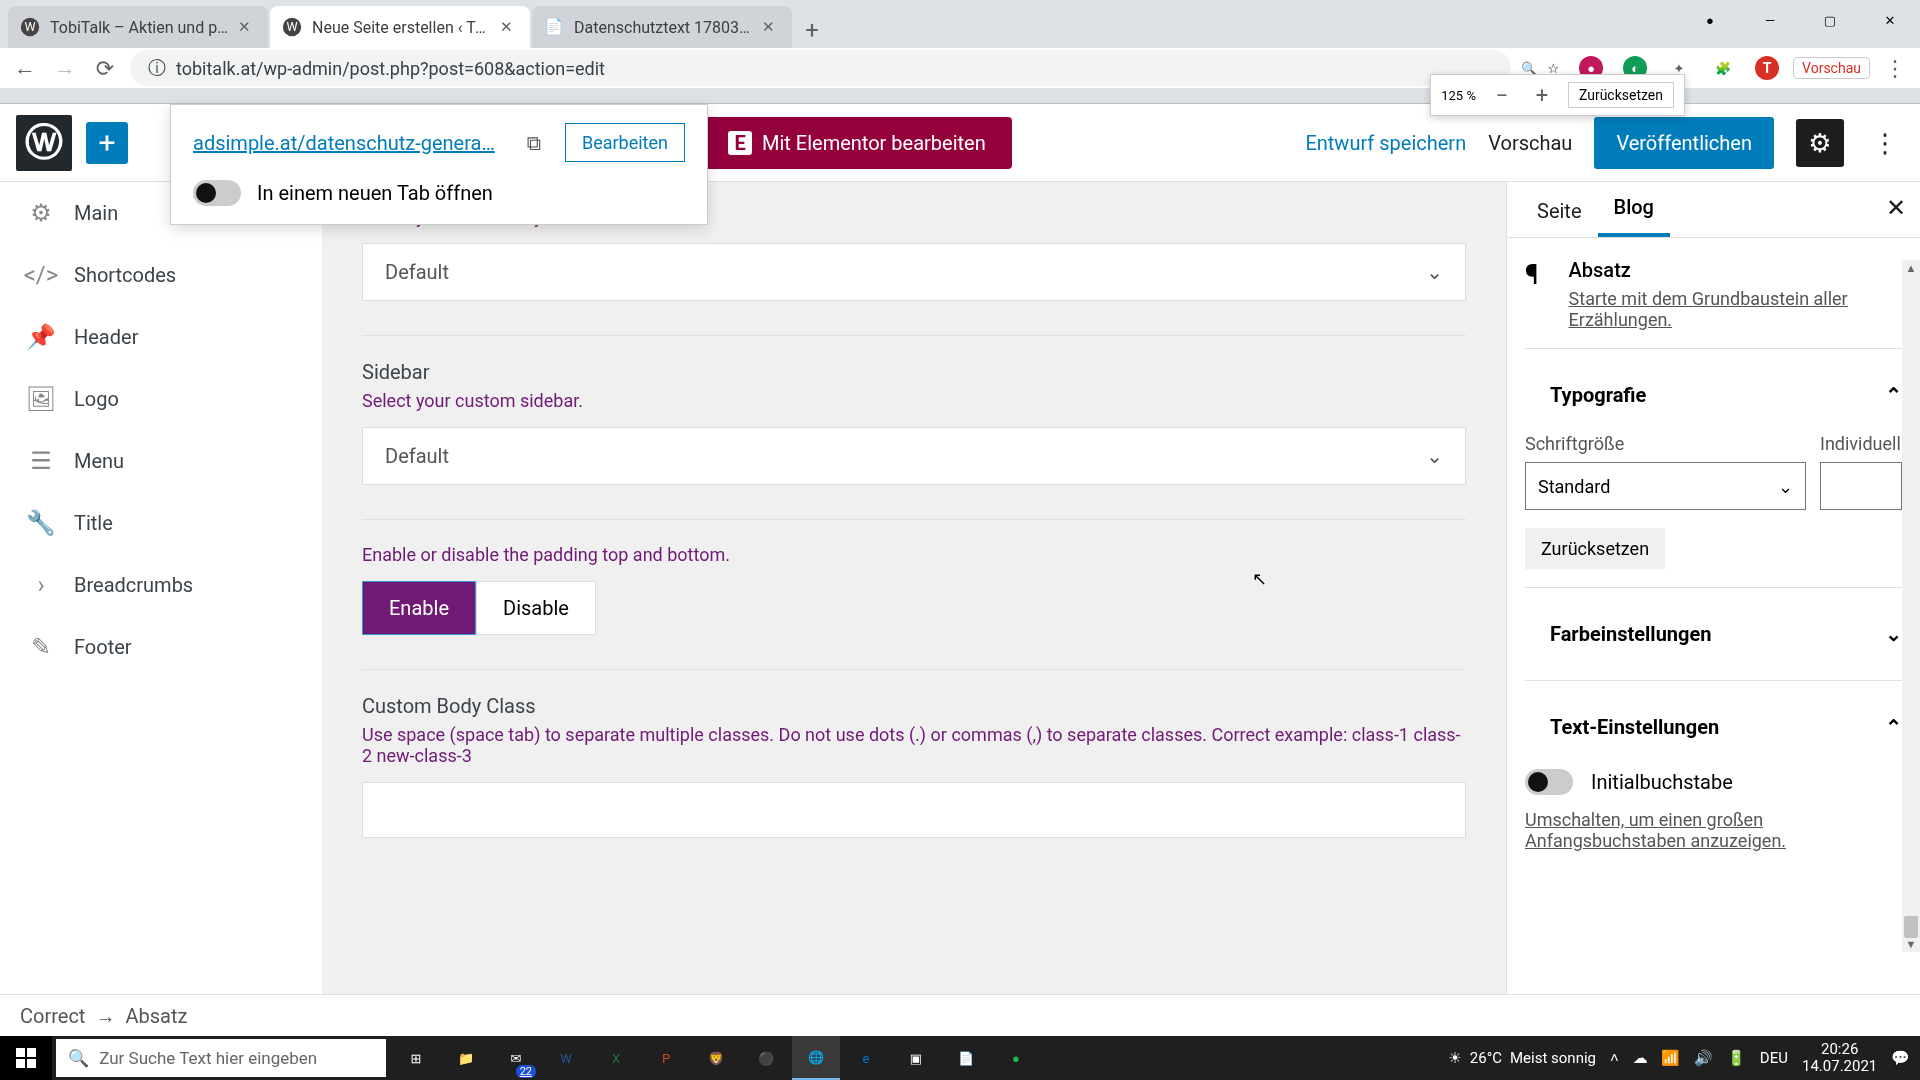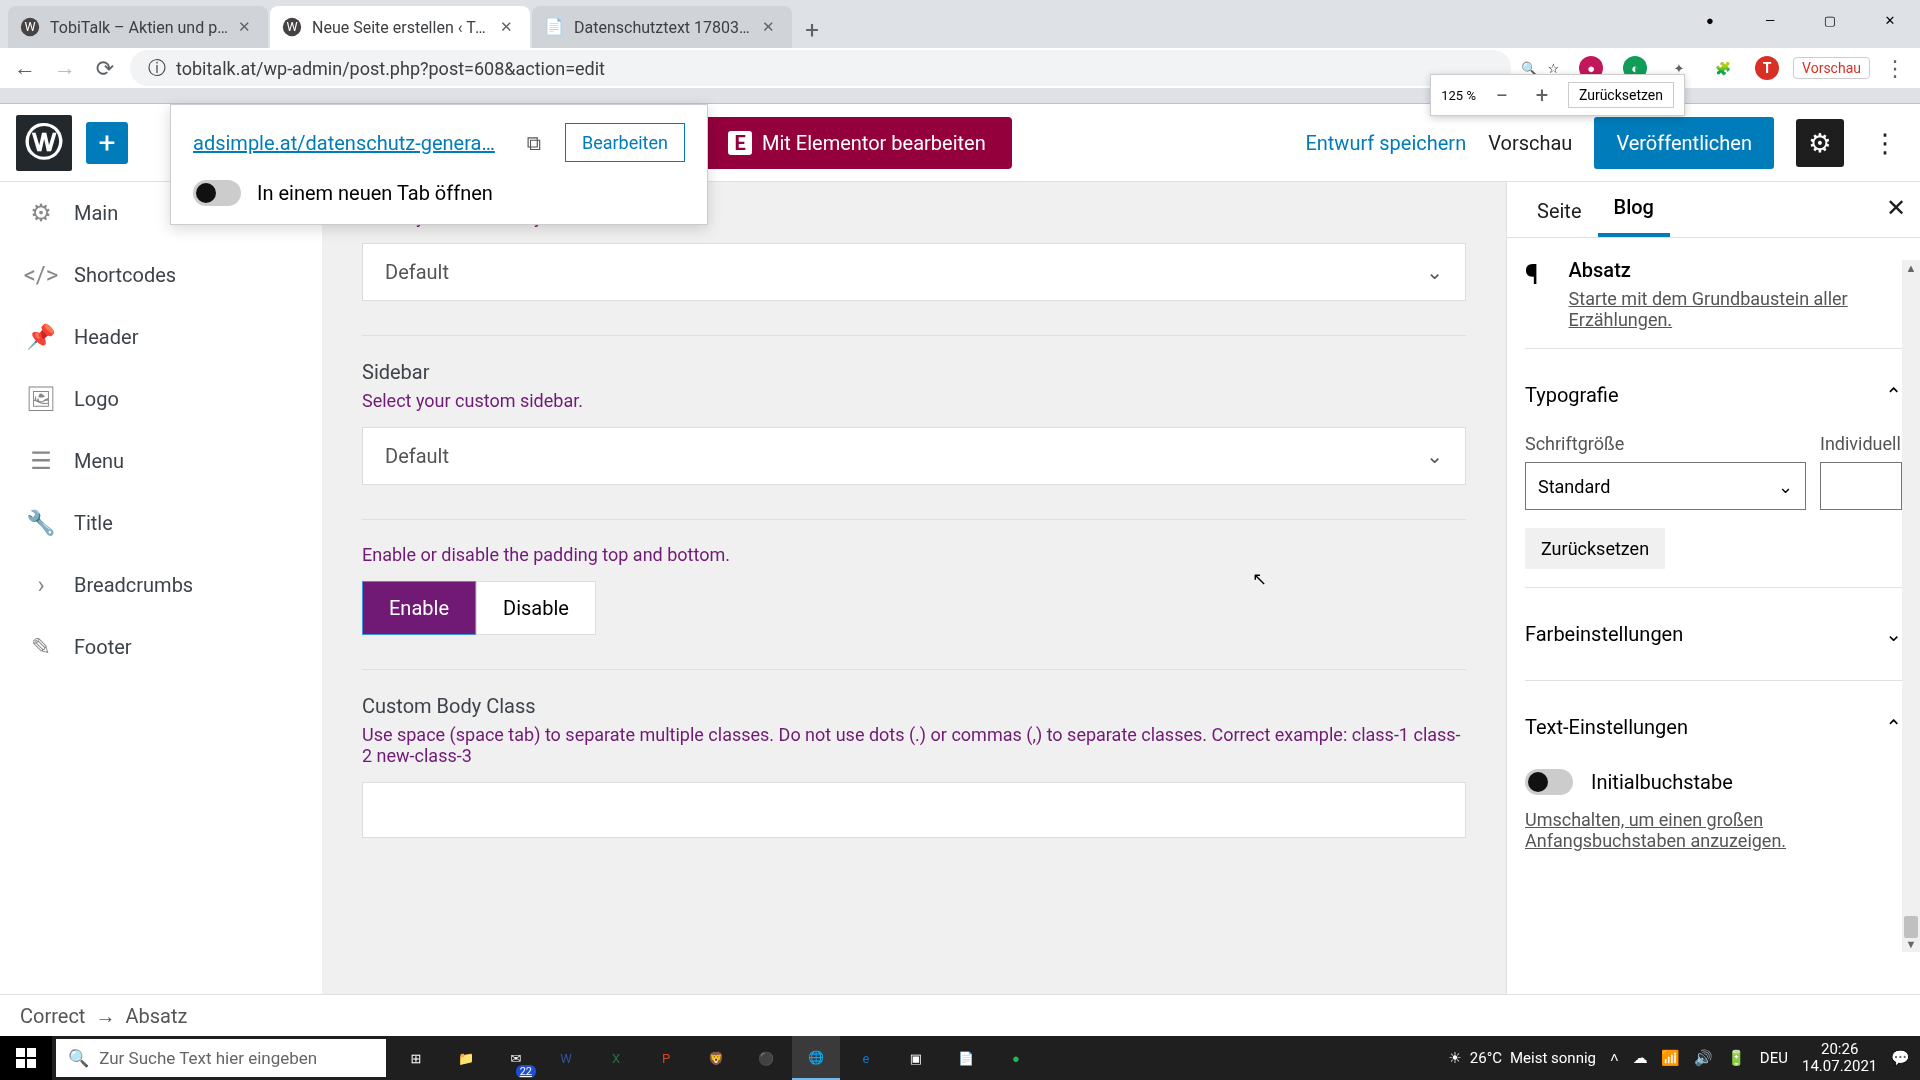--- a/index.html
+++ b/index.html
@@ -71,21 +71,21 @@
 .wp-inspector { width:414px; border-left:1px solid #e0e0e0; background:#fff; display:flex; flex-direction:column; }
 .insp-tabs { display:flex; border-bottom:1px solid #e0e0e0; height:56px; align-items:flex-end; padding:0 14px; position:relative; }
 .insp-tab { padding:14px 16px; font-size:20px; color:#1e1e1e; cursor:pointer; }
 .insp-tab.active { color:#000; font-weight:500; border-bottom:4px solid #007cba; }
 .insp-close { position:absolute; right:14px; top:12px; font-size:24px; cursor:pointer; color:#1e1e1e; }
 .insp-body { padding:20px 18px; overflow:auto; }
 .insp-block { display:flex; gap:16px; margin-bottom:18px; }
 .insp-bicon { width:32px; height:32px; font-size:28px; }
 .insp-btitle { font-size:20px; font-weight:500; margin-bottom:6px; }
 .insp-bdesc { font-size:18px; color:#555;text-decoration:underline; }
-.insp-panel-h { display:flex; justify-content:space-between; align-items:flex-end; padding:16px 0; font-size:20px; font-weight:400; cursor:pointer; }
+.insp-panel-h { display:flex; justify-content:space-between; align-items:flex-end; padding:16px 0; font-size:20px; font-weight:700; cursor:pointer;margin-left:25px; }
 .insp-row { display:flex; gap:14px; margin:10px 0 18px 0; }
 .insp-col { display:flex; flex-direction:column; gap:8px; }
 .insp-fld-label { font-size:18px; color:#555; }
 .insp-select { height:48px; border:1px solid #757575; padding:0 12px; font-size:18px; display:flex; align-items:center; justify-content:space-between; cursor:pointer; }
 .insp-num { width:82px; height:48px; border:1px solid #757575; }
 .insp-reset { background:#f0f0f0; padding:10px 16px; font-size:18px; cursor:pointer; display:inline-block; }
 .insp-divider { border-bottom:1px solid #e0e0e0; margin:18px 0; }
 .insp-toggle-row { display:flex; align-items:center; gap:18px; margin:14px 0; }
 
 .wp-statusbar { position:absolute; bottom:0; left:0; right:0; height:42px; border-top:1px solid #e0e0e0; display:flex; align-items:center; padding:0 20px; font-size:20px; color:#555; background:#fff; }

